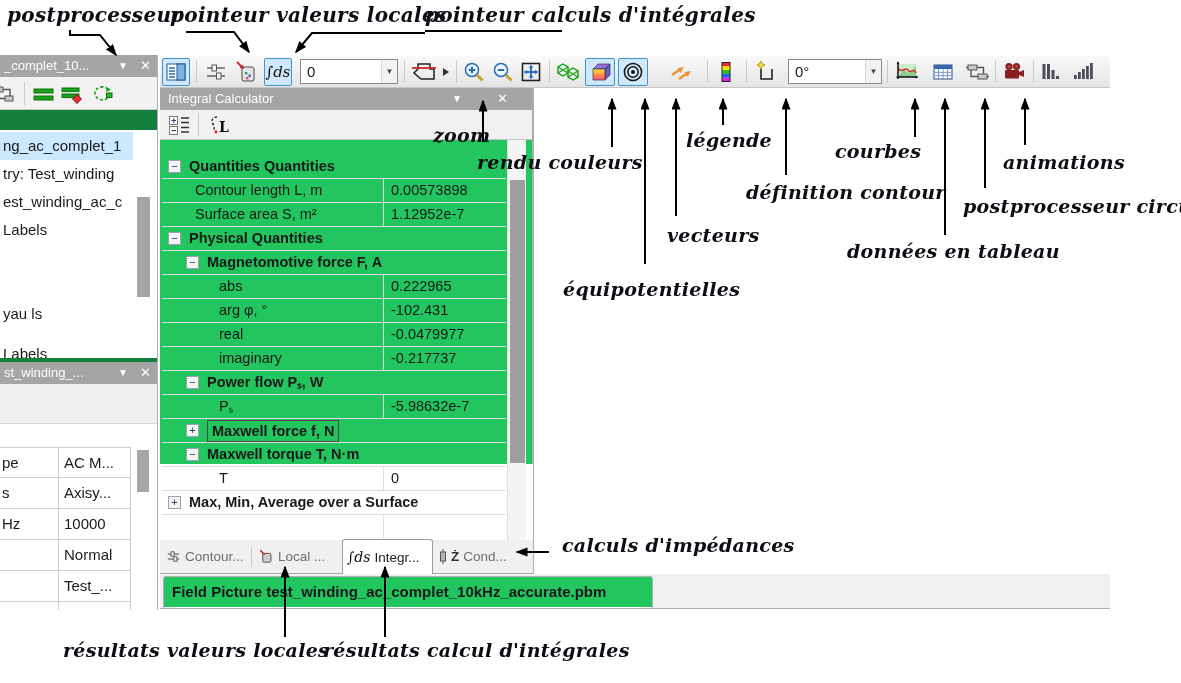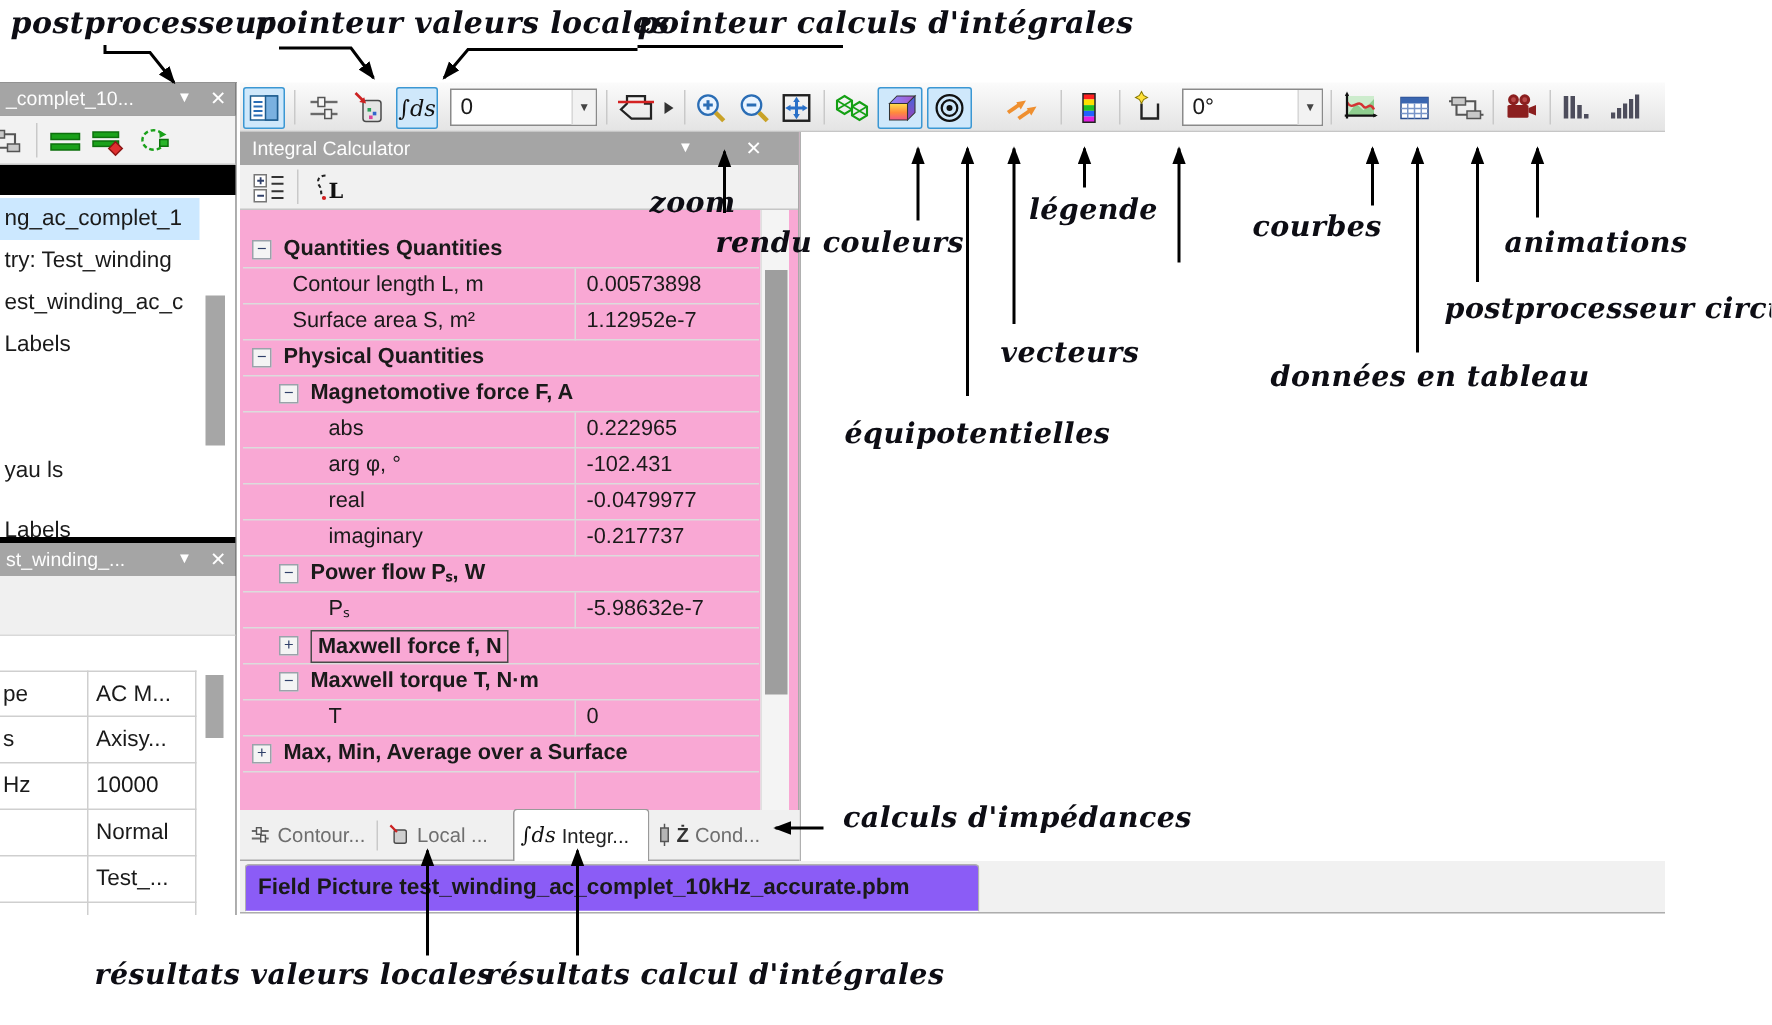--- a/index.html
+++ b/index.html
@@ -16,21 +16,21 @@
         justify-content:center;box-sizing:border-box;}
   .tbtn.sel{background:#cfe8fb;border:1px solid #3b97d3;border-radius:2px;}
   .vsep{position:absolute;top:5px;width:1px;height:23px;background:#c9c9c9;}
   .combo{position:absolute;top:4px;height:25px;background:#fff;border:1px solid #8a8a8a;
          box-sizing:border-box;font-size:15px;}
   .combo .val{position:absolute;left:6px;top:0;line-height:23px;}
   .combo .cbtn{position:absolute;right:0;top:0;bottom:0;width:15px;background:#f2f2f2;
                border-left:1px solid #d8d8d8;color:#444;font-size:8px;text-align:center;line-height:23px;}
   .ic-int{font-family:"DejaVu Serif",serif;font-style:italic;font-size:15px;color:#111;}
   
-  #leftcol{left:0;top:55px;width:157px;height:555px;background:#000000;border-right:1px solid #b0b0b0;box-sizing:content-box;}
+  #leftcol{left:0;top:55px;width:157px;height:555px;background:#15803d;border-right:1px solid #b0b0b0;box-sizing:content-box;}
   .listitem{position:absolute;left:0;width:133px;height:28px;line-height:28px;font-size:15px;
             padding-left:3px;box-sizing:border-box;white-space:nowrap;overflow:hidden;}
   .sel-item{background:#cce8ff;}
   .sbthumb{background:#a6a6a6;}
   .prow{position:absolute;left:0;width:131px;height:31px;border-bottom:1px solid #cfcfcf;box-sizing:border-box;}
   .prow .pl{position:absolute;left:2px;line-height:30px;font-size:15px;}
   .prow .pv{position:absolute;left:64px;line-height:30px;font-size:15px;white-space:nowrap;}
   
   .irow{position:absolute;left:2px;width:344px;height:24px;border-bottom:1px solid #dcdcdc;box-sizing:border-box;font-size:14.5px;}
   .xbox{position:absolute;top:5px;width:13px;height:13px;border:1px solid #9aa2aa;background:#f4f4f4;
@@ -41,21 +41,21 @@
          padding-left:7px;line-height:23px;box-sizing:border-box;}
   .xl0{left:6px;} .xl1{left:24px;}
   .ll0{left:27px;} .ll1{left:45px;} .dl1{left:33px;} .dl2{left:57px;}
   .focusbox{border:1px solid #4a4a4a;padding:0 4px;line-height:20px;display:inline-block;margin-top:1px;}
   
   .rtab{position:absolute;top:0;height:33px;display:flex;align-items:center;gap:4px;
         padding:0 4px;box-sizing:border-box;color:#6e6e6e;font-size:13.5px;white-space:nowrap;}
   .rtab.active{background:#fff;border:1px solid #9a9a9a;border-bottom:none;border-radius:3px 3px 0 0;
                color:#222;top:-1px;height:35px;z-index:3;}
   
-  .doctab{background:#8b5cf6;border:1px solid #b0b0b0;border-bottom-color:#fff;border-radius:3px 3px 0 0;
+  .doctab{background:#22c55e;border:1px solid #b0b0b0;border-bottom-color:#fff;border-radius:3px 3px 0 0;
           font-weight:bold;font-size:15px;line-height:30px;padding-left:8px;box-sizing:border-box;white-space:nowrap;z-index:2;}
   
   .hw{position:absolute;font-family:"DejaVu Serif",serif;font-style:italic;font-weight:bold;
       font-size:19px;color:#0d0d14;white-space:nowrap;letter-spacing:.3px;z-index:40;}
   .hw.big{font-size:20px;}
   #overlay{position:absolute;left:0;top:0;z-index:50;pointer-events:none;}
   svg{display:block;}
 </style>
 </head>
 <body>
@@ -340,21 +340,21 @@
         <rect x="7" y="12" width="2.8" height="7" fill="#4d4d5c"></rect>
         <rect x="11" y="9" width="2.8" height="10" fill="#4d4d5c"></rect>
         <rect x="15" y="6" width="2.8" height="13" fill="#4d4d5c"></rect>
         <rect x="19" y="3" width="2.8" height="16" fill="#4d4d5c"></rect>
       </svg>
     </div>
   </div>
 
   <div class="abs" style="left:533px;top:88px;width:577px;height:487px;background:#fff;border-left:1px solid #b0b0b0;box-sizing:border-box;"></div>
 
-  <div class="abs" style="left:160px;top:88px;width:373px;height:452px;background:#f9a8d4;border-right:1px solid #a9a9a9;box-sizing:border-box;">
+  <div class="abs" style="left:160px;top:88px;width:373px;height:376px;background:#22c55e;border-right:1px solid #a9a9a9;box-sizing:border-box;">
     <div class="ptitle">
       <span style="padding-left:4px;">Integral Calculator</span>
       <span class="tglyph" style="left:292px;">▼</span>
       <span class="tglyph x" style="left:337px;">✕</span>
     </div>
     <div class="abs toolbar" style="left:0;top:22px;width:372px;height:30px;background:#f1f1f1;">
       <div class="tbtn" style="left:6px;top:2px;width:26px;height:26px;">
         <svg width="24" height="24" viewBox="0 0 24 24">
           <rect x="2.5" y="3.5" width="8" height="8" fill="#fff" stroke="#777"></rect>
           <path d="M4.5,7.5 H9 M6.75,5.2 V9.8" stroke="#30406a" stroke-width="1.2"></path>
@@ -480,20 +480,21 @@
   </div>
 
   <div class="hw big" style="left:7px;top:3px;">postprocesseur</div>
   <div class="hw big" style="left:170px;top:3px;">pointeur valeurs locales</div>
   <div class="hw big" style="left:425px;top:3px;">pointeur calculs d'intégrales</div>
   <div class="hw" style="left:433px;top:124px;">zoom</div>
   <div class="hw" style="left:477px;top:151px;">rendu couleurs</div>
   <div class="hw" style="left:563px;top:278px;">équipotentielles</div>
   <div class="hw" style="left:667px;top:224px;">vecteurs</div>
   <div class="hw" style="left:686px;top:129px;">légende</div>
+  <div class="hw" style="left:746px;top:181px;">définition contour</div>
   <div class="hw" style="left:835px;top:140px;">courbes</div>
   <div class="hw" style="left:847px;top:240px;">données en tableau</div>
   <div class="hw" style="left:963px;top:195px;">postprocesseur circuit</div>
   <div class="hw" style="left:1003px;top:151px;">animations</div>
   <div class="hw" style="left:63px;top:639px;">résultats valeurs locales</div>
   <div class="hw" style="left:323px;top:639px;">résultats calcul d'intégrales</div>
   <div class="hw" style="left:562px;top:534px;">calculs d'impédances</div>
 
   <svg id="overlay" width="1181" height="683">
     <defs>

